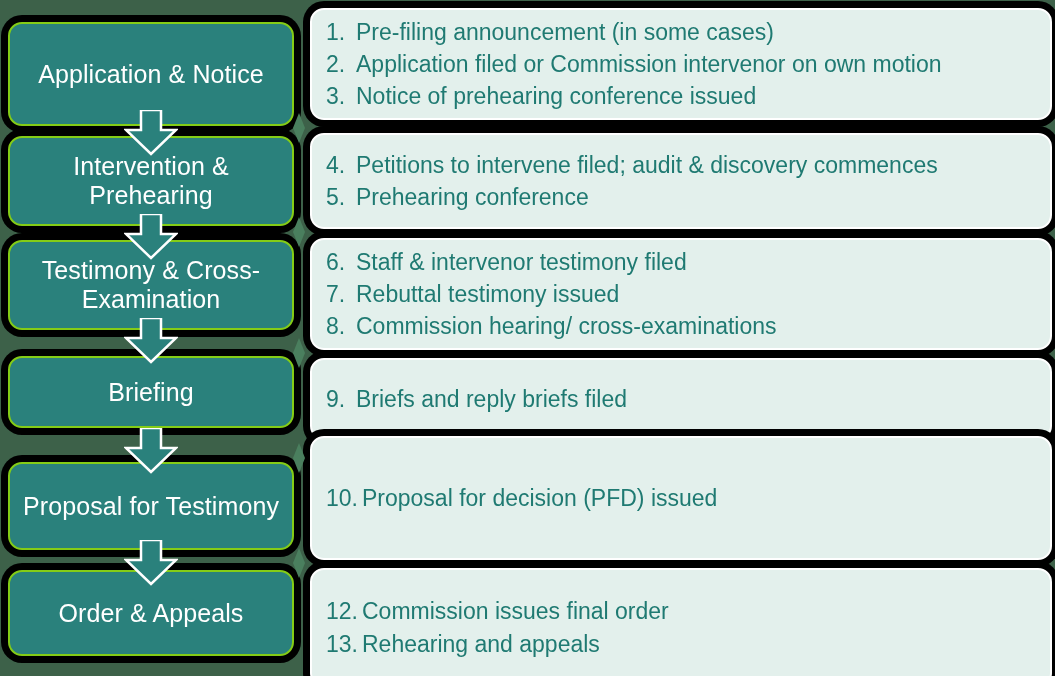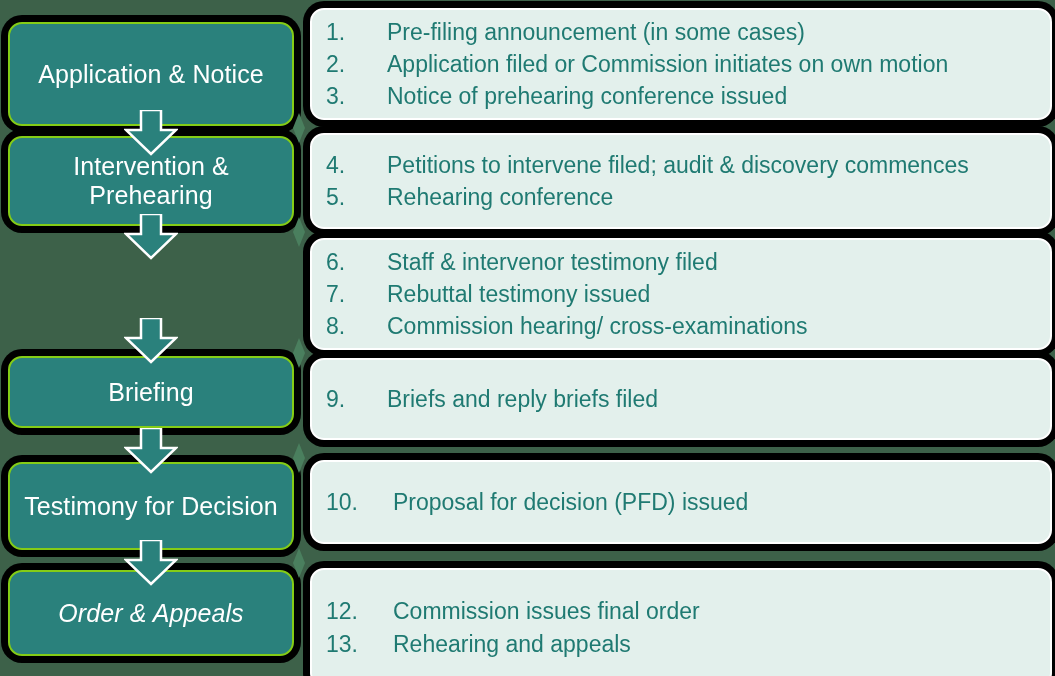--- a/index.html
+++ b/index.html
@@ -69,21 +69,20 @@
     line-height: 1.40;
     white-space: nowrap;
   }
   .panel-num {
     flex: 0 0 auto;
     min-width: 30px;
     text-align: left;
   }
   .panel-txt {
     flex: 1 1 auto;
-    margin-left: 31px;
   }
   .panel.wide .panel-num { min-width: 36px; }
 
   
   .connector {
     position: absolute;
     left: 124px;
     width: 54px;
     height: 46px;
     z-index: 6;
@@ -109,21 +108,21 @@
     <span>Application &amp; Notice</span>
   </div>
 
   <div class="panel" style="top:8px; height:112px;">
     <div class="panel-line">
       <span class="panel-num">1.</span>
       <span class="panel-txt">Pre-filing announcement (in some cases)</span>
     </div>
     <div class="panel-line">
       <span class="panel-num">2.</span>
-      <span class="panel-txt">Application filed or Commission initiates on own motion</span>
+      <span class="panel-txt">Application filed or Commission intervenor on own motion</span>
     </div>
     <div class="panel-line">
       <span class="panel-num">3.</span>
       <span class="panel-txt">Notice of prehearing conference issued</span>
     </div>
   </div>
 
   <div class="connector" style="top:110px;">
     <svg width="54" height="46" viewBox="0 0 54 46">
       <polygon points="17,0 37,0 37,20 52,20 27,44 2,20 17,20" fill="#2a817c" stroke="#ffffff" stroke-width="2.5" stroke-linejoin="miter"></polygon>
@@ -140,36 +139,39 @@
     <span>Intervention &amp; Prehearing</span>
   </div>
 
   <div class="panel" style="top:133px; height:96px;">
     <div class="panel-line">
       <span class="panel-num">4.</span>
       <span class="panel-txt">Petitions to intervene filed; audit &amp; discovery commences</span>
     </div>
     <div class="panel-line">
       <span class="panel-num">5.</span>
-      <span class="panel-txt">Rehearing conference</span>
+      <span class="panel-txt">Prehearing conference</span>
     </div>
   </div>
 
   <div class="connector" style="top:214px;">
     <svg width="54" height="46" viewBox="0 0 54 46">
       <polygon points="17,0 37,0 37,20 52,20 27,44 2,20 17,20" fill="#2a817c" stroke="#ffffff" stroke-width="2.5" stroke-linejoin="miter"></polygon>
     </svg>
   </div>
 
   <div class="diamond" style="top:217px;">
     <svg width="22" height="30" viewBox="0 0 22 30">
       <polygon points="11,0 17,15 11,30 5,15" fill="#4a7f5e"></polygon>
     </svg>
   </div>
 
+  <div class="stage" style="top:240px; height:90px;">
+    <span>Testimony &amp; Cross-Examination</span>
+  </div>
 
   <div class="panel" style="top:238px; height:112px;">
     <div class="panel-line">
       <span class="panel-num">6.</span>
       <span class="panel-txt">Staff &amp; intervenor testimony filed</span>
     </div>
     <div class="panel-line">
       <span class="panel-num">7.</span>
       <span class="panel-txt">Rebuttal testimony issued</span>
     </div>
@@ -208,43 +210,43 @@
     </svg>
   </div>
 
   <div class="diamond" style="top:443px;">
     <svg width="22" height="30" viewBox="0 0 22 30">
       <polygon points="11,0 17,15 11,30 5,15" fill="#4a7f5e"></polygon>
     </svg>
   </div>
 
   <div class="stage" style="top:462px; height:88px;">
-    <span>Testimony for Decision</span>
-  </div>
-
-  <div class="panel wide" style="top:460px; height:84px;">
+    <span>Proposal for Testimony</span>
+  </div>
+
+  <div class="panel wide" style="top:436px; height:124px;">
     <div class="panel-line">
       <span class="panel-num">10.</span>
       <span class="panel-txt">Proposal for decision (PFD) issued</span>
     </div>
   </div>
 
   <div class="connector" style="top:540px;">
     <svg width="54" height="46" viewBox="0 0 54 46">
       <polygon points="17,0 37,0 37,20 52,20 27,44 2,20 17,20" fill="#2a817c" stroke="#ffffff" stroke-width="2.5" stroke-linejoin="miter"></polygon>
     </svg>
   </div>
 
   <div class="diamond" style="top:548px;">
     <svg width="22" height="30" viewBox="0 0 22 30">
       <polygon points="11,0 17,15 11,30 5,15" fill="#4a7f5e"></polygon>
     </svg>
   </div>
 
-  <div class="stage" style="top:570px; height:86px;font-style:italic;">
+  <div class="stage" style="top:570px; height:86px;">
     <span>Order &amp; Appeals</span>
   </div>
 
   <div class="panel wide" style="top:568px; height:119px;">
     <div class="panel-line">
       <span class="panel-num">12.</span>
       <span class="panel-txt">Commission issues final order</span>
     </div>
     <div class="panel-line">
       <span class="panel-num">13.</span>

